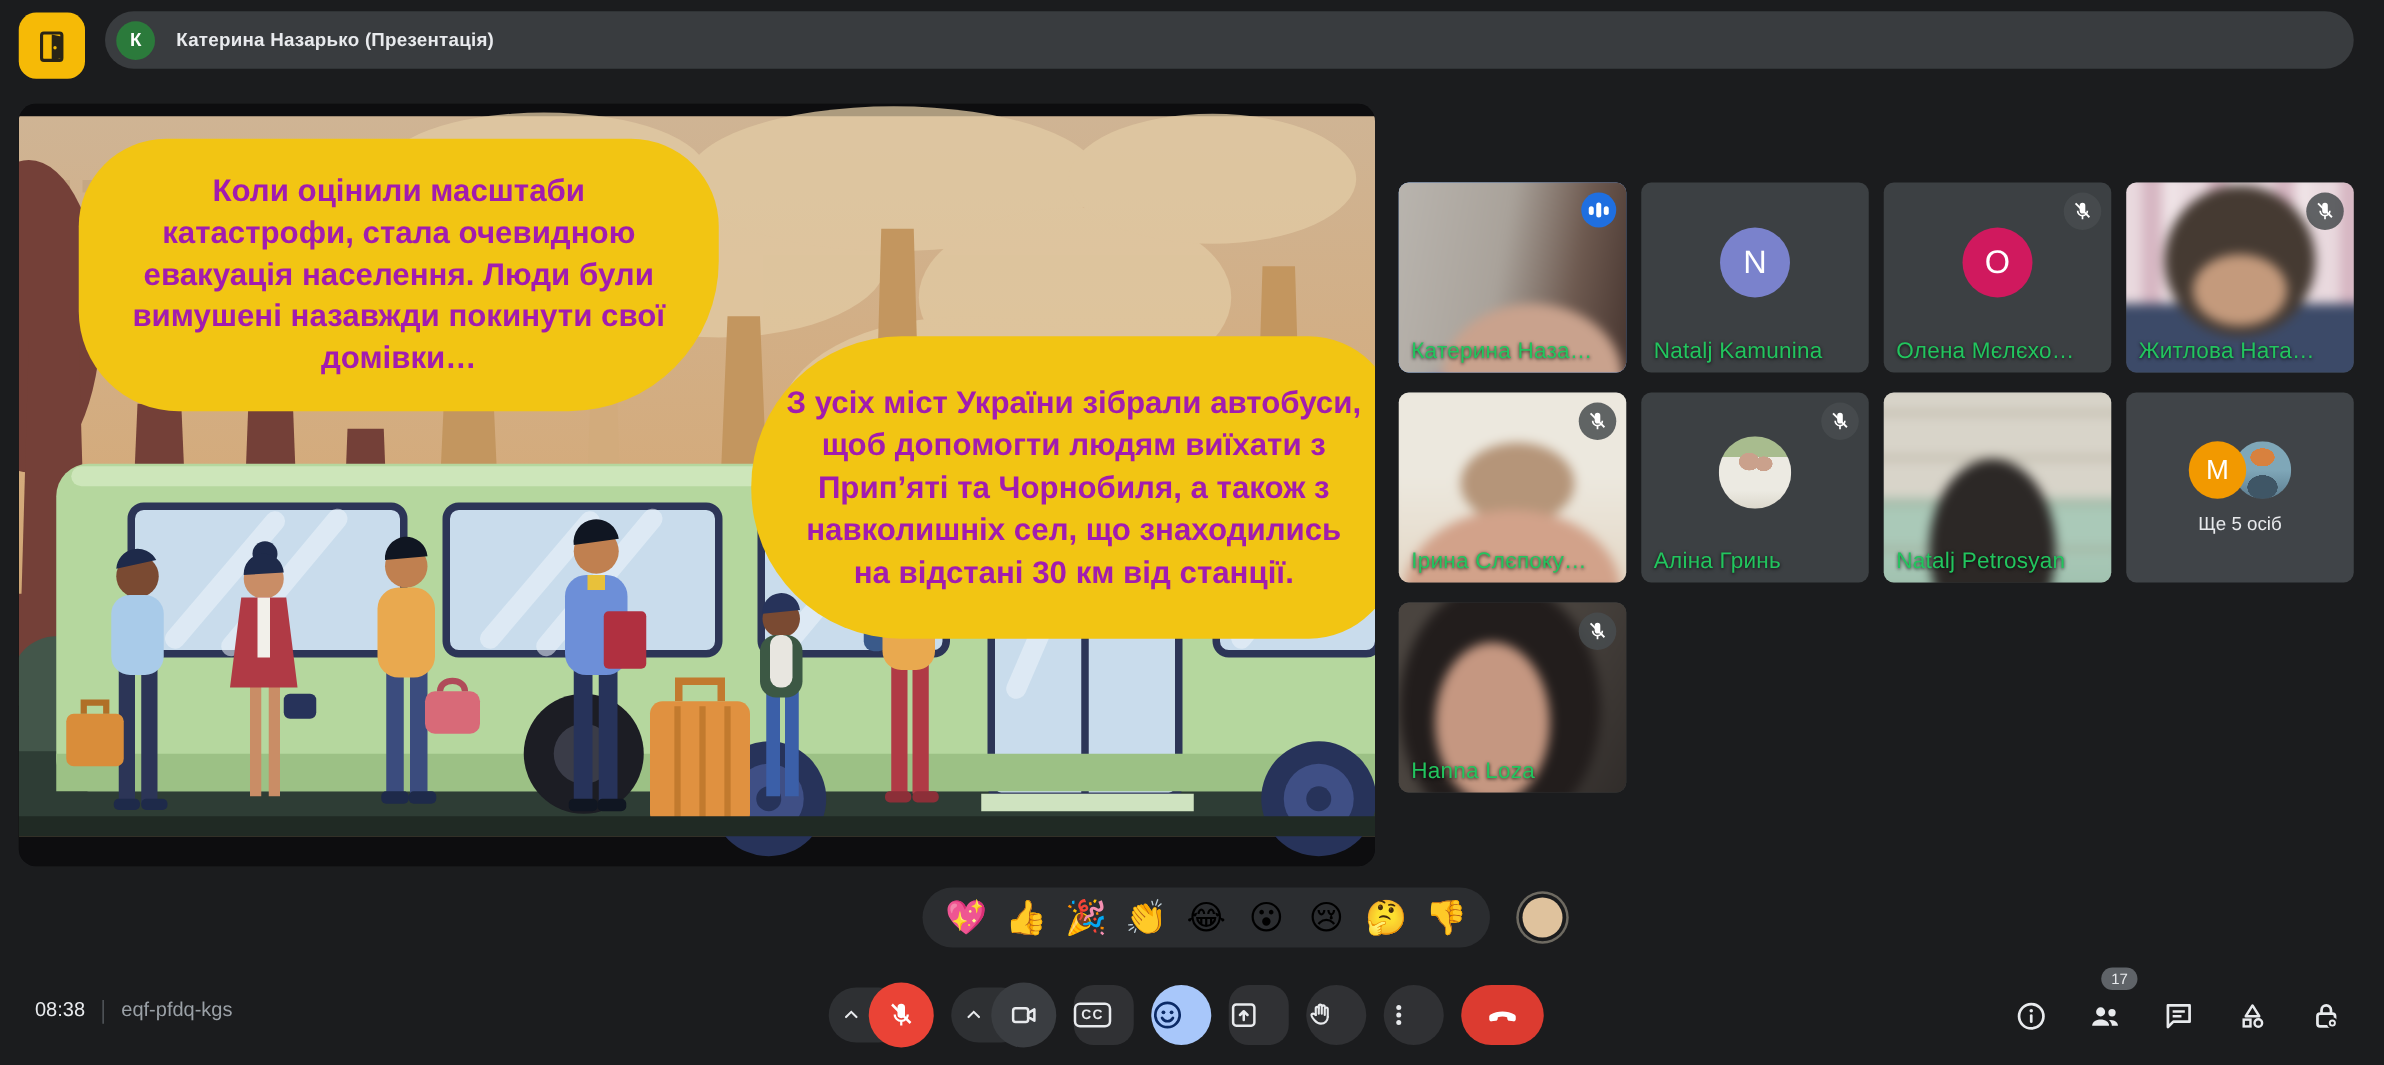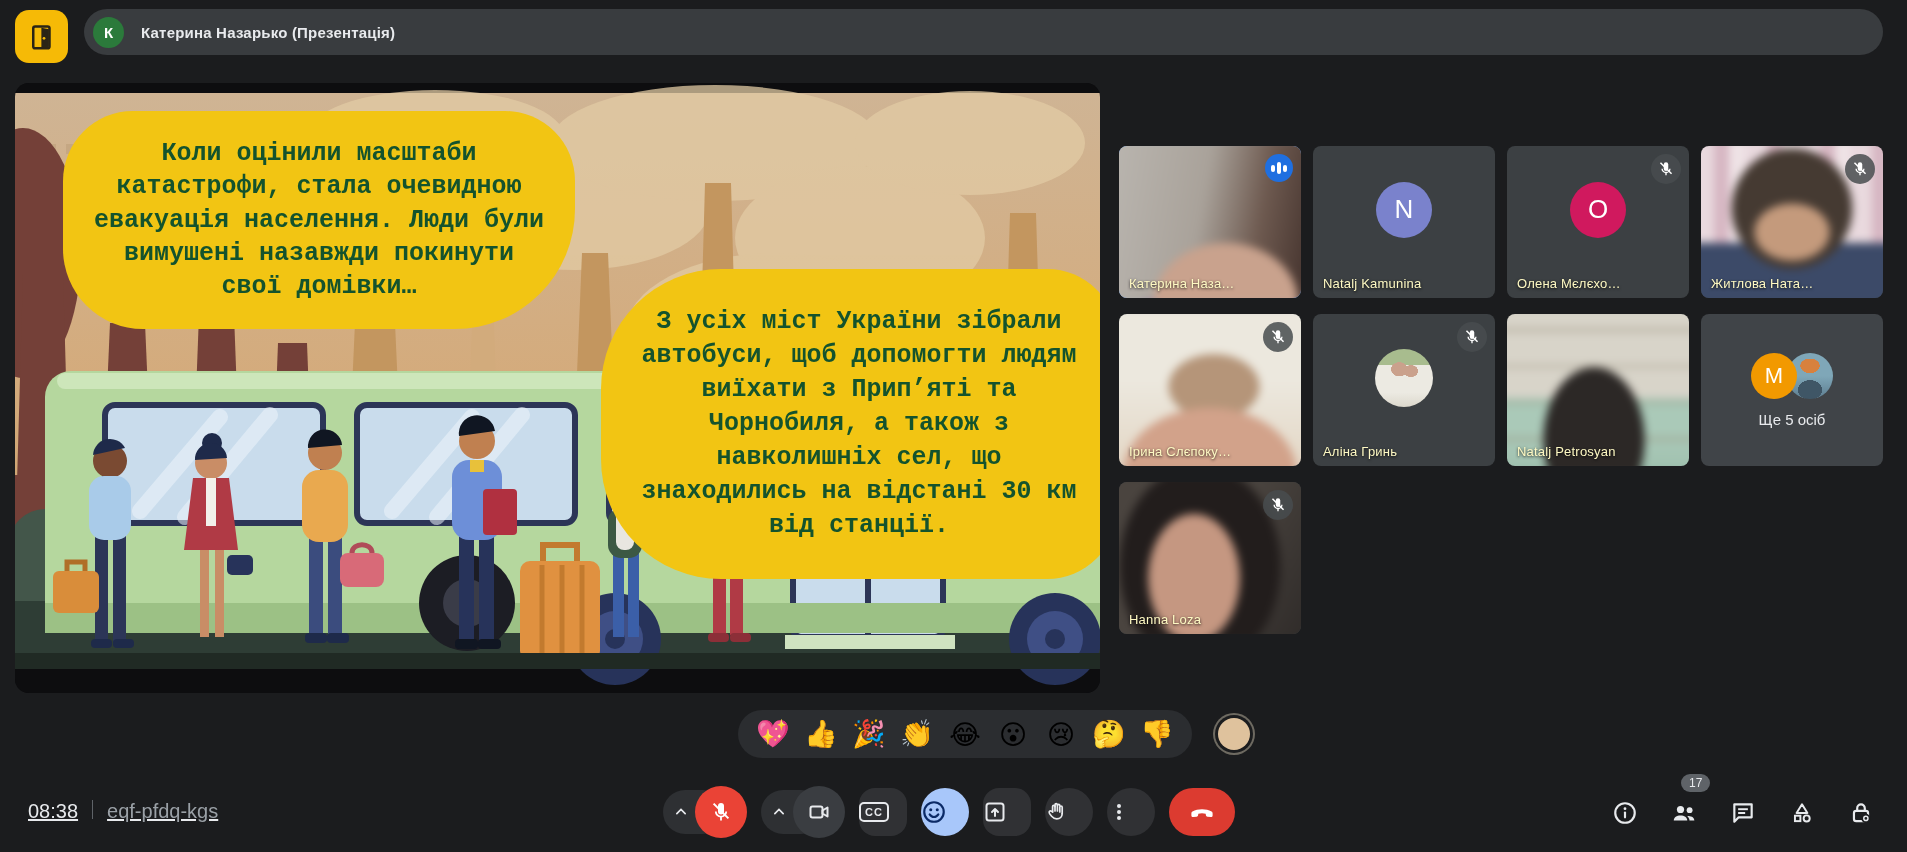--- a/index.html
+++ b/index.html
@@ -9,33 +9,33 @@
   #logo{left:15px;top:10px;width:53px;height:53px;border-radius:14px;background:#f6ba06;
     display:flex;align-items:center;justify-content:center;}
   #presenter-pill{left:84px;top:9px;width:1799px;height:46px;border-radius:23px;background:#393c3f;
     display:flex;align-items:center;padding-left:9px;box-sizing:border-box;}
   .avatar-sm{width:31px;height:31px;border-radius:50%;color:#fff;display:flex;align-items:center;
     justify-content:center;font-size:15px;font-weight:bold;}
   #presenter-pill .label{color:#e8eaed;font-size:15px;margin-left:17px;font-weight:600;letter-spacing:.2px;}
   
   #slide{left:15px;top:83px;width:1085px;height:610px;border-radius:14px;overflow:hidden;background:#0d0d0f;}
   #slide svg{position:absolute;inset:0;}
-  .bubble{position:absolute;background:#f2c513;color:#14532d;font-family:Liberation Mono, monospace;
+  .bubble{position:absolute;background:#f2c513;color:#a21caf;font-family:Liberation Sans, sans-serif;
     font-weight:700;text-align:center;box-sizing:border-box;}
   #bubble1{left:48px;top:28px;width:512px;padding:26px 30px;border-radius:70px 70px 120px 80px;
     font-size:25px;line-height:1.33;}
   #bubble2{left:586px;top:186px;width:516px;padding:36px 26px;border-radius:120px 70px 70px 120px;
     font-size:25px;line-height:1.36;}
   
   #grid{left:1119px;top:146px;width:764px;display:grid;grid-template-columns:repeat(4,182px);
     grid-auto-rows:152px;gap:16px 12px;}
   .tile{position:relative;background:#3c4043;border-radius:8px;overflow:hidden;}
   .tile.active{outline:3px solid #69a1f6;outline-offset:-3px;}
   .vid{position:absolute;inset:0;filter:blur(4px);transform:scale(1.1);}
-  .pname{position:absolute;left:10px;bottom:7px;color:#fef9c3;font-size:13px;letter-spacing:.2px;
+  .pname{position:absolute;left:10px;bottom:7px;color:#22c55e;font-size:18px;letter-spacing:.2px;
     text-shadow:0 1px 3px rgba(0,0,0,.85);white-space:nowrap;z-index:3;}
   .chip{position:absolute;top:8px;right:8px;width:30px;height:30px;border-radius:50%;
     background:rgba(72,76,79,.85);display:flex;align-items:center;justify-content:center;z-index:3;}
   .chip svg{width:18px;height:18px;}
   .speak-chip{position:absolute;top:8px;right:8px;width:28px;height:28px;border-radius:50%;
     background:#1f6fe0;display:flex;align-items:center;justify-content:center;gap:2px;z-index:3;}
   .speak-chip i{display:block;width:4px;border-radius:2px;background:#fff;}
   .avatar-big{position:absolute;left:50%;top:42%;transform:translate(-50%,-50%);width:56px;height:56px;
     border-radius:50%;color:#fff;font-size:26px;display:flex;align-items:center;justify-content:center;}
   .photo{position:absolute;left:50%;top:42%;transform:translate(-50%,-50%);width:58px;height:58px;border-radius:50%;}
@@ -82,21 +82,21 @@
     linear-gradient(180deg,#7fa7b8 0 50%,#5d7d90 100%);}
   
   #reactions{left:738px;top:710px;height:48px;display:flex;align-items:center;}
   #reactions .rpill{height:48px;border-radius:24px;background:#2b2d30;display:flex;align-items:center;
     padding:0 14px;gap:6px;}
   .emoji{width:42px;height:42px;display:flex;align-items:center;justify-content:center;font-size:27px;
     cursor:default;font-family:"DejaVu Sans",sans-serif;}
   #skin-tone{margin-left:26px;width:32px;height:32px;border-radius:50%;background:#dfc29d;
     box-shadow:0 0 0 3px #1b1c1e,0 0 0 5px #6e6a61;}
   
-  #meet-info{left:28px;top:800px;display:flex;align-items:flex-start;color:#e8eaed;font-size:20px;text-decoration:underline;}
+  #meet-info{left:28px;top:800px;display:flex;align-items:flex-start;color:#e8eaed;font-size:16px;}
   #meet-info .sep{width:1px;height:19px;background:#5f6368;margin:0 14px;}
   #meet-info .code{color:#9aa0a6;}
   #controls{left:663px;top:786px;display:flex;align-items:center;gap:14px;height:52px;}
   .ctrl-group{position:relative;width:84px;height:52px;}
   .group-pill{position:absolute;left:0;top:4px;width:62px;height:44px;border-radius:22px;background:#2e3033;
     display:flex;align-items:center;padding-left:8px;box-sizing:border-box;}
   .group-circle{position:absolute;right:0;top:0;width:52px;height:52px;border-radius:50%;
     display:flex;align-items:center;justify-content:center;}
   .red{background:#ea4336;}
   .dark-circle{background:#3a3d41;}

